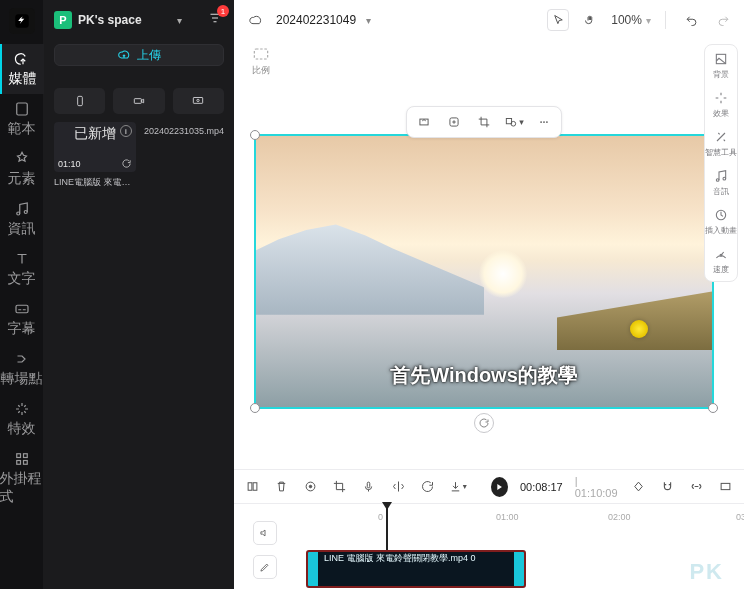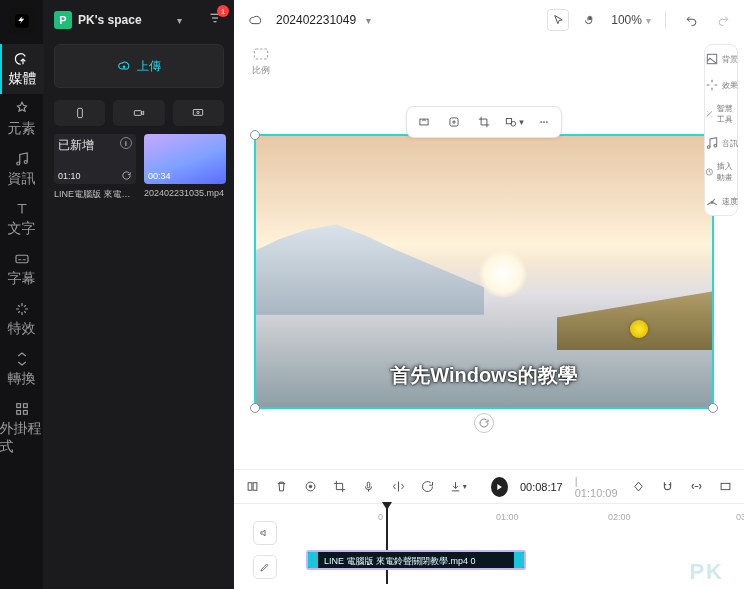--- a/index.html
+++ b/index.html
@@ -13,45 +13,45 @@
 .rail-item svg{width:18px;height:18px;margin-bottom:2px}
 .rail-item span{font-size:14px}
 .panel{width:190px;background:#1b1b1d;display:flex;flex-direction:column;color:#e6e6e6}
 .panel-head{display:flex;align-items:center;height:40px;padding:0 10px;gap:6px}
 .avatar{width:18px;height:18px;border-radius:3px;background:#1bbf7a;color:#fff;font-size:11px;font-weight:700;display:flex;align-items:center;justify-content:center}
 .space-name{font-size:12px;font-weight:600;flex:1}
 .chev{color:#aaa;font-size:10px}
 .badge-btn{position:relative;color:#ddd}
 .badge-btn svg{width:18px;height:18px}
 .badge{position:absolute;top:-4px;right:-5px;background:#ff3b3b;color:#fff;border-radius:50%;width:12px;height:12px;font-size:8px;display:flex;align-items:center;justify-content:center}
-.upload{margin:4px 10px 12px;height:44px;border-radius:6px;background:#262629;border:1px solid #2f2f33;color:#27d4ea;display:flex;align-items:center;justify-content:center;gap:6px;font-size:12px;cursor:pointer}
+.upload{margin:4px 10px 22px;height:22px;border-radius:6px;background:#262629;border:1px solid #2f2f33;color:#27d4ea;display:flex;align-items:center;justify-content:center;gap:6px;font-size:12px;cursor:pointer}
 .upload svg{width:14px;height:14px}
 .device-row{display:flex;gap:8px;padding:0 10px 8px}
 .dev{flex:1;height:26px;border-radius:5px;background:#262629;display:flex;align-items:center;justify-content:center;color:#cfcfd2;cursor:pointer}
 .dev svg{width:14px;height:14px}
 .thumbs{display:flex;gap:8px;padding:0 10px}
 .card{width:82px}
 .thumb{width:82px;height:50px;border-radius:4px;background:#25252a;position:relative;overflow:hidden;color:#e6e6e6;font-size:9px}
 .thumb.sky{background:linear-gradient(160deg,#c7a8ff 0%,#7fa1ff 55%,#5a6bff 100%)}
-.tag{position:absolute;left:4px;top:3px;font-size:12px}
+.tag{position:absolute;left:20px;top:3px;font-size:14px}
 .info{position:absolute;right:4px;top:3px;width:12px;height:12px;border:1px solid #888;border-radius:50%;display:flex;align-items:center;justify-content:center;font-size:8px}
 .dur{position:absolute;left:4px;bottom:3px;font-size:9px}
 .reload{position:absolute;right:4px;bottom:3px;width:12px;height:12px;display:flex;align-items:center;justify-content:center}
 .cap{font-size:9px;color:#bfbfc3;margin-top:4px;white-space:nowrap;overflow:hidden;text-overflow:ellipsis}
 .main{flex:1;background:#fff;display:flex;flex-direction:column;min-width:0}
 .topbar{height:40px;display:flex;align-items:center;padding:0 10px;gap:10px;color:#444;font-size:12px}
 .tb-ic{width:22px;height:22px;display:flex;align-items:center;justify-content:center;color:#555;cursor:pointer;border-radius:4px}
 .tb-ic svg{width:15px;height:15px}
 .proj{font-weight:400;color:#222}
 .zoom{display:flex;align-items:center;gap:4px}
 .stage{flex:1;position:relative;display:flex;align-items:center;justify-content:center;padding:6px 20px 6px 10px}
 .ratio-box{position:absolute;left:10px;top:4px;display:flex;flex-direction:column;align-items:center;width:34px;color:#888;font-size:9px}
 .ratio-box svg{width:20px;height:20px}
 .right-rail{position:absolute;right:6px;top:4px;width:34px;background:#fff;border:1px solid #e8e8ea;border-radius:8px;display:flex;flex-direction:column;align-items:center;padding:6px 0;gap:10px}
-.rr{width:34px;display:flex;align-items:center;color:#7a7a7e;font-size:8px;gap:2px;cursor:pointer}
+.rr{width:34px;display:flex;flex-direction:column;align-items:center;color:#7a7a7e;font-size:8px;gap:2px;cursor:pointer}
 .rr svg{width:16px;height:16px}
 .canvas{width:460px;height:275px;border:2px solid #25d7db;border-radius:2px;position:relative;margin-top:34px;background:linear-gradient(to bottom,#e7c9a7 0%,#f7e3c9 28%,#fff3db 40%,#f6e9d3 46%,#e2dfe3 58%,#8d9fa5 100%)}
 .sun{position:absolute;left:49%;top:42%;width:48px;height:48px;border-radius:50%;background:radial-gradient(circle,#fff 0%,#fff7e0 55%,rgba(255,247,224,0) 72%)}
 .mtn{position:absolute;left:0;top:32%;width:50%;height:34%;background:linear-gradient(180deg,#dbe3ea 0%,#a8b6c2 100%);clip-path:polygon(0 100%,0 30%,10% 18%,22% 8%,35% 2%,48% 14%,60% 28%,100% 70%,100% 100%)}
 .shore{position:absolute;right:0;top:55%;width:34%;height:24%;background:linear-gradient(180deg,#b7a26c 0%,#7c6d40 100%);clip-path:polygon(0 50%,100% 10%,100% 100%,0 100%)}
 .marker{position:absolute;right:14%;top:68%;width:18px;height:18px;border-radius:50%;background:radial-gradient(circle,#ffe936 0%,#e6c400 70%,#b89800 100%);box-shadow:0 0 4px rgba(0,0,0,.25)}
 .caption{position:absolute;left:50%;bottom:18px;transform:translateX(-50%);color:#fff;font-weight:800;font-size:20px;text-shadow:0 0 4px rgba(0,0,0,.9),0 0 2px #000}
 .handle{position:absolute;width:10px;height:10px;border:1px solid #8e8e92;border-radius:50%;background:#fff}
 .h-tl{left:-6px;top:-6px}.h-tr{right:-6px;top:-6px}.h-bl{left:-6px;bottom:-6px}.h-br{right:-6px;bottom:-6px}
 .pill{position:absolute;left:50%;top:-30px;transform:translateX(-50%);display:flex;gap:4px;background:#fff;border:1px solid #e4e4e7;border-radius:8px;padding:4px;box-shadow:0 1px 3px rgba(0,0,0,.08)}
@@ -64,21 +64,21 @@
 .play{width:20px;height:20px;background:#222;border-radius:50%;display:flex;align-items:center;justify-content:center;color:#fff}
 .time{font-variant-numeric:tabular-nums;color:#222}
 .time2{color:#aaa}
 .accent{color:#19c6da}
 .timeline{height:86px;display:flex;border-top:1px solid #ececef}
 .tl-left{width:62px;display:flex;flex-direction:column;align-items:center;justify-content:flex-end;gap:10px;padding-bottom:10px;color:#666}
 .tl-left .mini{width:24px;height:24px;display:flex;align-items:center;justify-content:center;border:1px solid #e1e1e4;border-radius:5px;cursor:pointer}
 .tl-main{flex:1;position:relative;padding-top:8px}
 .ruler{height:16px;display:flex;color:#aaa;font-size:9px;position:relative}
 .ruler span{position:absolute;top:0}
-.track{position:absolute;left:10px;top:46px;width:220px;height:20px;border:2px solid #c4b5fd;border-radius:3px;background:#0a1620;color:#e6faff;font-size:9px;display:flex;align-items:flex-end;padding:0 16px;overflow:hidden}
+.track{position:absolute;left:10px;top:46px;width:220px;height:38px;border:2px solid #7f1d1d;border-radius:3px;background:#0a1620;color:#e6faff;font-size:9px;display:flex;align-items:flex-start;padding:0 16px;overflow:hidden}
 .track::before,.track::after{content:"";position:absolute;top:0;width:10px;height:100%;background:#19c6da}
 .track::before{left:0}.track::after{right:0}
 .playhead{position:absolute;left:90px;top:0;width:2px;height:80px;background:#222}
 .playhead::before{content:"";position:absolute;left:-4px;top:-2px;width:10px;height:8px;background:#222;clip-path:polygon(0 0,100% 0,50% 100%)}
 .wm{position:absolute;right:20px;bottom:4px;font-size:22px;font-weight:800;color:#cfe9ef;letter-spacing:2px}
 </style>
 </head>
 <body>
 
 <div class="app">
@@ -93,20 +93,26 @@
     <div class="rail-item active">
         <svg viewBox="0 0 24 24" fill="none" stroke="currentColor" stroke-width="1.6">
           <path d="M9 19a7 7 0 1 1 6-10.5"></path>
           <path d="M12 12v7"></path>
           <path d="M9 15l3-3 3 3"></path>
         </svg>
         <span>媒體</span>
       </div>
     <div class="rail-item">
         <svg viewBox="0 0 24 24" fill="none" stroke="currentColor" stroke-width="1.6">
+          <rect x="5" y="4" width="14" height="16" rx="2"></rect>
+        </svg>
+        <span>範本</span>
+      </div>
+    <div class="rail-item">
+        <svg viewBox="0 0 24 24" fill="none" stroke="currentColor" stroke-width="1.6">
           <path d="M12 3l2 4 4 1-3 3 1 4-4-2-4 2 1-4-3-3 4-1z"></path>
         </svg>
         <span>元素</span>
       </div>
     <div class="rail-item">
         <svg viewBox="0 0 24 24" fill="none" stroke="currentColor" stroke-width="1.6">
           <path d="M9 18V6l10-2v12"></path>
           <circle cx="7" cy="18" r="2"></circle>
           <circle cx="17" cy="16" r="2"></circle>
         </svg>
@@ -120,29 +126,29 @@
       </div>
     <div class="rail-item">
         <svg viewBox="0 0 24 24" fill="none" stroke="currentColor" stroke-width="1.6">
           <rect x="4" y="7" width="16" height="10" rx="2"></rect>
           <path d="M7 13h4M13 13h4"></path>
         </svg>
         <span>字幕</span>
       </div>
     <div class="rail-item">
         <svg viewBox="0 0 24 24" fill="none" stroke="currentColor" stroke-width="1.6">
+          <path d="M6 8h6l4 4-4 4H6"></path>
+        </svg>
+        <span>轉場點</span>
+      </div>
+    <div class="rail-item">
+        <svg viewBox="0 0 24 24" fill="none" stroke="currentColor" stroke-width="1.6">
           <path d="M12 4v4M12 16v4M4 12h4M16 12h4M7 7l2 2M15 15l2 2M17 7l-2 2M9 15l-2 2"></path>
         </svg>
         <span>特效</span>
-      </div>
-    <div class="rail-item">
-        <svg viewBox="0 0 24 24" fill="none" stroke="currentColor" stroke-width="1.6">
-          <path d="M7 8l5-4 5 4M7 16l5 4 5-4"></path>
-        </svg>
-        <span>轉換</span>
       </div>
     <div class="rail-item">
         <svg viewBox="0 0 24 24" fill="none" stroke="currentColor" stroke-width="1.6">
           <rect x="5" y="5" width="5" height="5"></rect>
           <rect x="14" y="5" width="5" height="5"></rect>
           <rect x="5" y="14" width="5" height="5"></rect>
           <rect x="14" y="14" width="5" height="5"></rect>
         </svg>
         <span>外掛程式</span>
       </div>
@@ -196,23 +202,20 @@
           <div class="reload">
               <svg width="11" height="11" viewBox="0 0 24 24" fill="none" stroke="#bbb" stroke-width="2">
                 <path d="M20 12a8 8 0 1 1-3-6.2"></path>
                 <path d="M20 5v5h-5"></path>
               </svg>
             </div>
         </div>
         <div class="cap">LINE電腦版 來電鈴…</div>
       </div>
       <div class="card">
-        <div class="thumb sky">
-          <div class="dur" style="color:#fff">00:34</div>
-        </div>
         <div class="cap">202402231035.mp4</div>
       </div>
     </div>
   </div>
 
   <div class="main">
     <div class="topbar">
       <div class="tb-ic">
           <svg viewBox="0 0 24 24" fill="none" stroke="currentColor" stroke-width="1.6">
             <path d="M8 17a5 5 0 1 1 .9-9.9A6 6 0 1 1 18 17H8z"></path>

